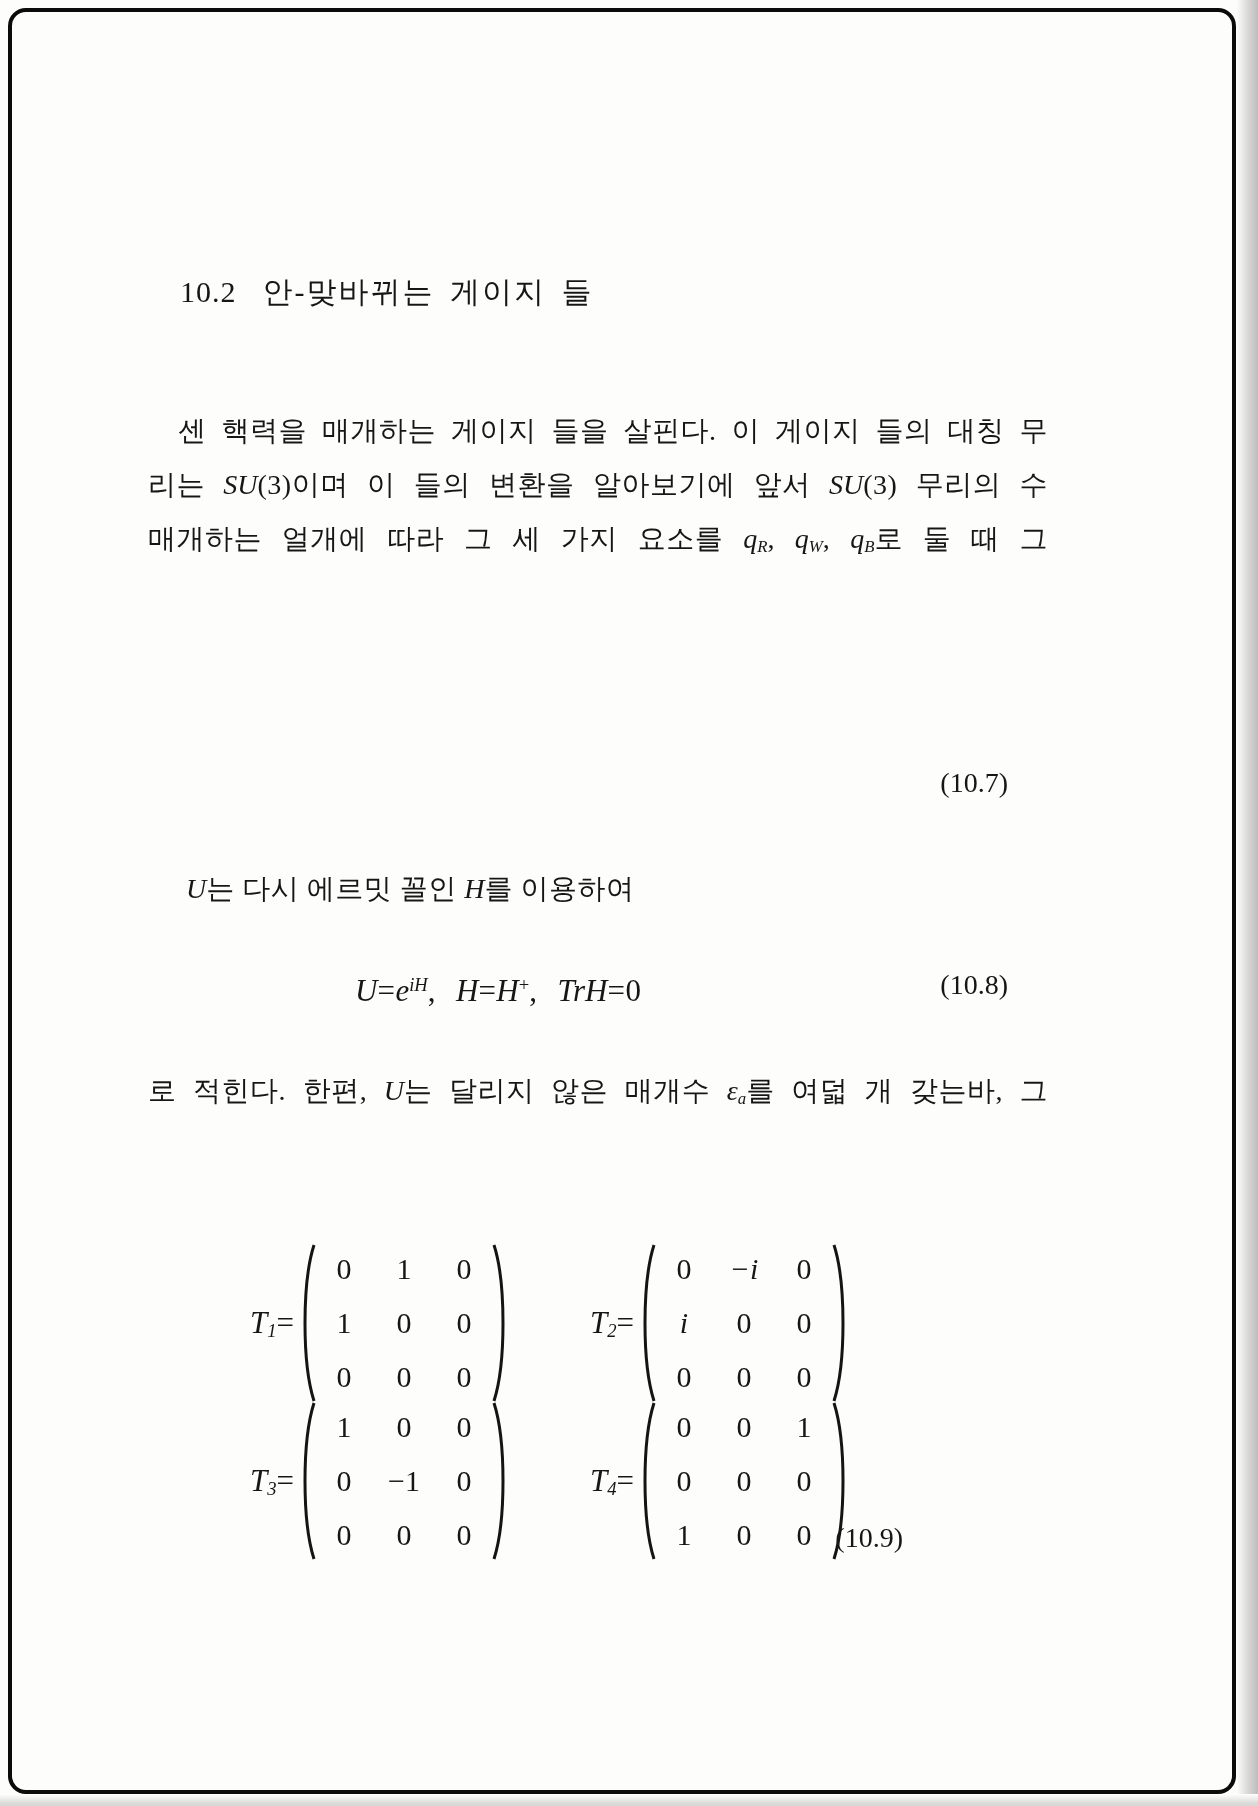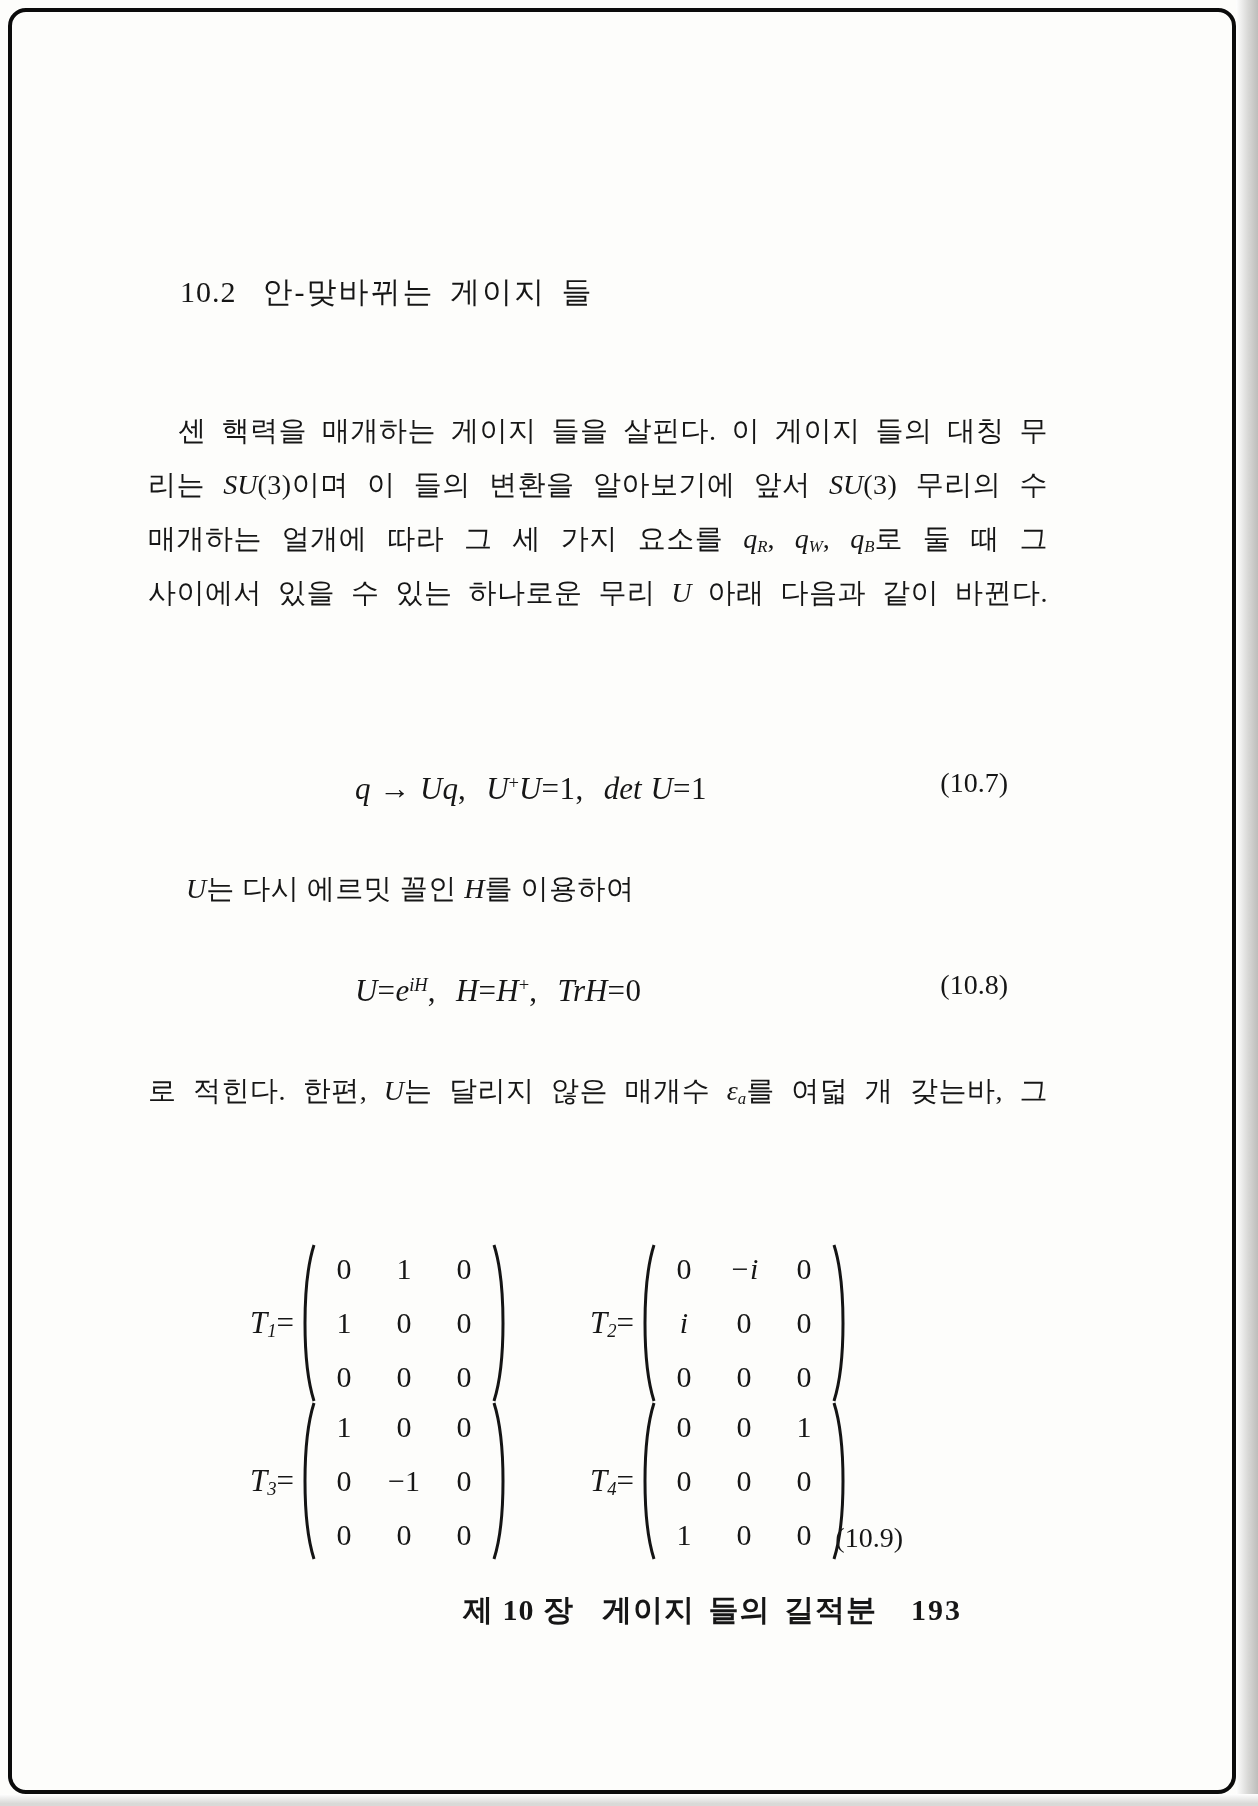--- a/index.html
+++ b/index.html
@@ -86,27 +86,23 @@
   <div class="edge-bottom"></div>
 
   <div class="heading">
     <span class="num">10.2</span><span class="ttl">안-맞바뀌는 게이지 들</span>
   </div>
 
   <div class="para p1">
     <div class="pline first"><span>센 핵력을 매개하는 게이지 들을 살핀다. 이 게이지 들의 대칭 무</span></div>
     <div class="pline"><span>리는 </span><span class="mi">SU</span><span>(3)이며 이 들의 변환을 알아보기에 앞서 </span><span class="mi">SU</span><span>(3) 무리의 수</span></div>
     <div class="pline"><span>매개하는 얼개에 따라 그 세 가지 요소를 </span><span class="mi">q</span><sub class="msub">R</sub><span>, </span><span class="mi">q</span><sub class="msub">W</sub><span>, </span><span class="mi">q</span><sub class="msub">B</sub><span>로 둘 때 그</span></div>
-    <div class="pline"><span>사이에서 있을 수 있는 하나로운 무리 </span><span class="mi">U</span><span> 아래 다음과 같이 바뀐다.</span></div>
   </div>
 
   <div class="eqrow eq107">
-    <span class="eq">
-      <span class="mi">q</span><span class="sgap"></span><span>→</span><span class="sgap"></span><span class="mi">Uq</span><span>,</span><span class="gap"></span><span class="mi">U</span><sup class="msup">+</sup><span class="mi">U</span><span>=1,</span><span class="gap"></span><span class="mi">det</span><span class="sgap"></span><span class="mi">U</span><span>=1</span>
-    </span>
     <span class="eqlabel">(10.7)</span>
   </div>
 
   <div class="uline">
     <span class="mi">U</span><span>는 다시 에르밋 꼴인 </span><span class="mi">H</span><span>를 이용하여</span>
   </div>
 
   <div class="eqrow eq108">
     <span class="eq">
       <span class="mi">U</span><span>=</span><span class="mi">e</span><sup class="msup mi">iH</sup><span>,</span><span class="gap"></span><span class="mi">H</span><span>=</span><span class="mi">H</span><sup class="msup">+</sup><span>,</span><span class="gap"></span><span class="mi">TrH</span><span>=0</span>
@@ -201,16 +197,13 @@
         </span>
         <svg class="paren" viewBox="0 0 20 160" preserveAspectRatio="none">
             <path d="M4 3 C 16 40 16 120 4 157" stroke="#141414" stroke-width="3" fill="none"></path>
           </svg>
       </div>
     </div>
   </div>
 
   <div class="eq109-label">(10.9)</div>
 
-  <div class="footer">
-    <span class="chap-prefix">제 10 장</span><span class="chap-title">게이지 들의 길적분</span><span class="pageno">193</span>
-  </div>
 </div>
 
 </body></html>

